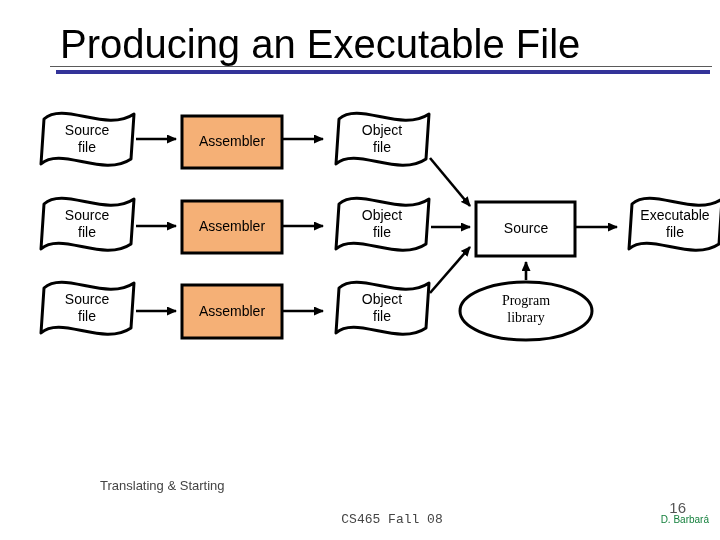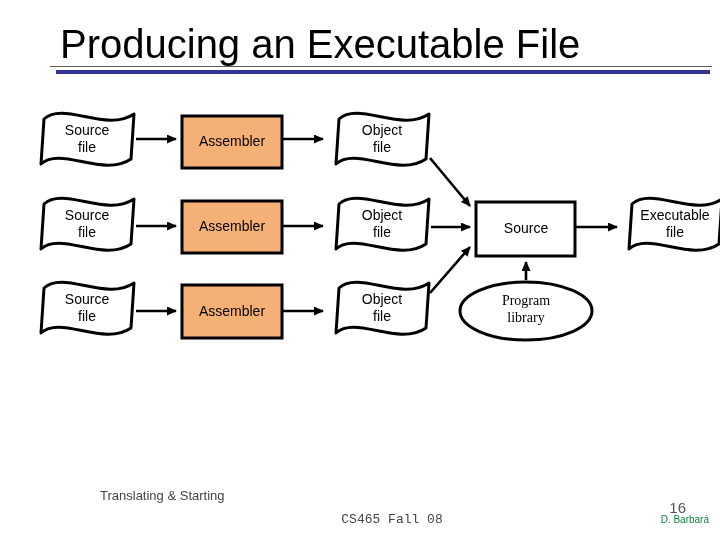--- a/index.html
+++ b/index.html
@@ -12,21 +12,21 @@
     letter-spacing:0px; white-space:nowrap;
   }
   .rule-thin{ position:absolute; left:30px; top:66px; width:662px; height:1px; background:#5a5a5a; }
   .rule-blue{ position:absolute; left:36px; top:70px; width:654px; height:4px; background:#333399; }
   svg.diagram{ position:absolute; left:0; top:0; }
   .node-label{
     position:absolute; transform:translate(-50%,-50%);
     font-size:14px; line-height:1.18; color:#000; text-align:center; white-space:pre-line;
   }
   .footer-left{
-    position:absolute; left:80px; top:487px; font-size:13px; line-height:17px; color:#444444;
+    position:absolute; left:80px; top:477px; font-size:13px; line-height:17px; color:#444444;
   }
   .footer-center{
     position:absolute; left:372px; top:512px; transform:translateX(-50%);
     font-size:13px; color:#444444; white-space:nowrap;font-family:Liberation Mono, monospace;
   }
   .footer-page{
     position:absolute; right:54px; top:499px; font-size:15px; color:#555555; text-align:right;
   }
   .footer-author{
     position:absolute; right:31px; top:514px; font-size:10px; color:#15803d; text-align:center; white-space:nowrap;

